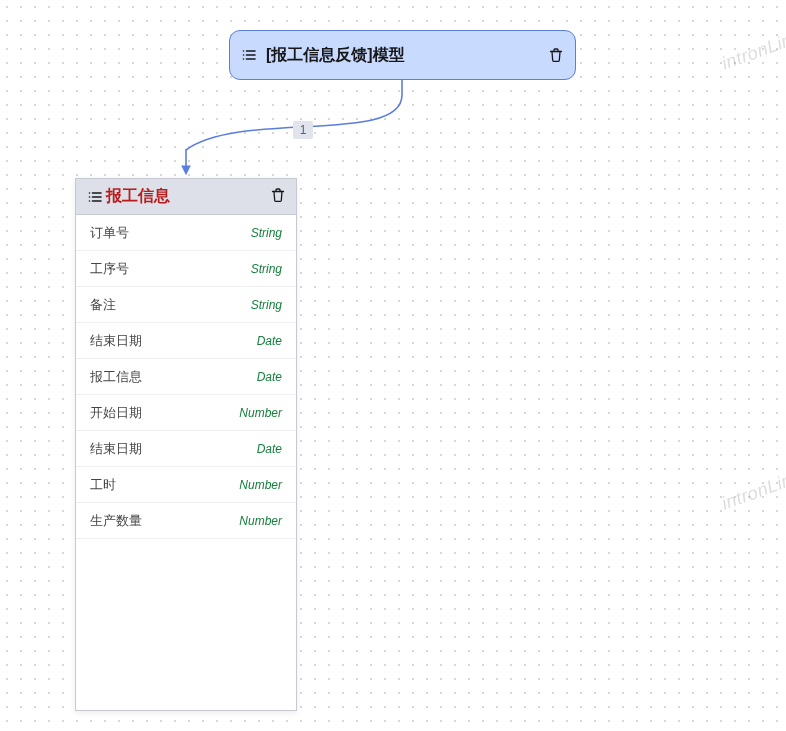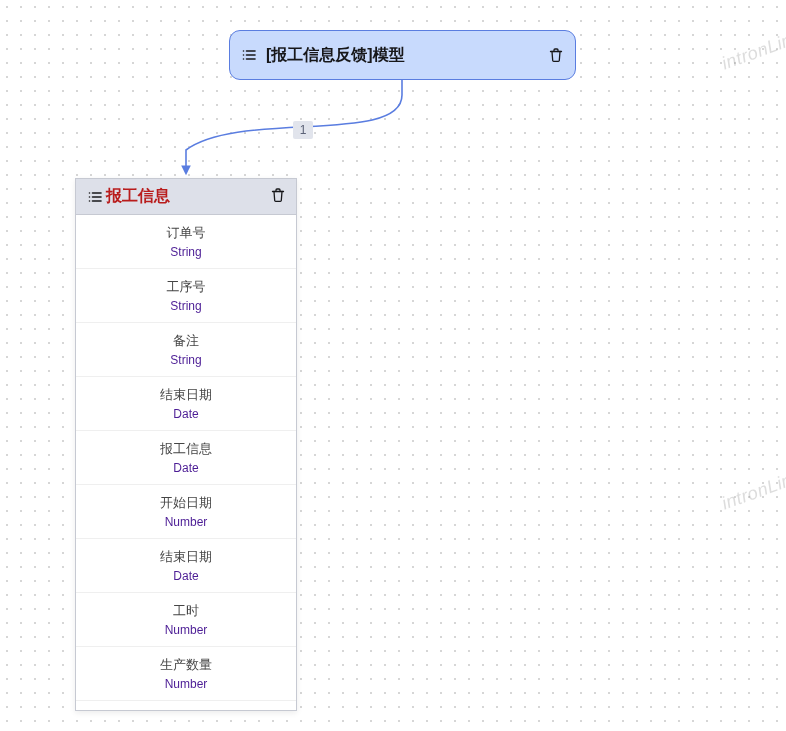--- a/index.html
+++ b/index.html
@@ -135,31 +135,31 @@
     flex: 1;
   }
   .entity-body {
     padding: 0;
   }
   .field-row {
     display: flex;
     align-items: center;
     justify-content: space-between;
     height: 35px;
-    padding: 9px 14px;
+    padding: 0 14px;
     border-bottom: 1px solid #efefef;
     font-size: 13px;
-    flex-direction: column;
   }
   .field-row .fname {
     color: #454545;
   }
   .field-row .ftype {
-    color: #4c1d95;
+    color: #15803d;
     font-size: 12px;
+    font-style: italic;
   }
 </style>
 </head>
 <body>
 
 <div class="canvas">
 
   <div class="watermark wm1">intronLink</div>
   <div class="watermark wm2">intronLink</div>
   <div class="watermark wm3">intronLink</div>

